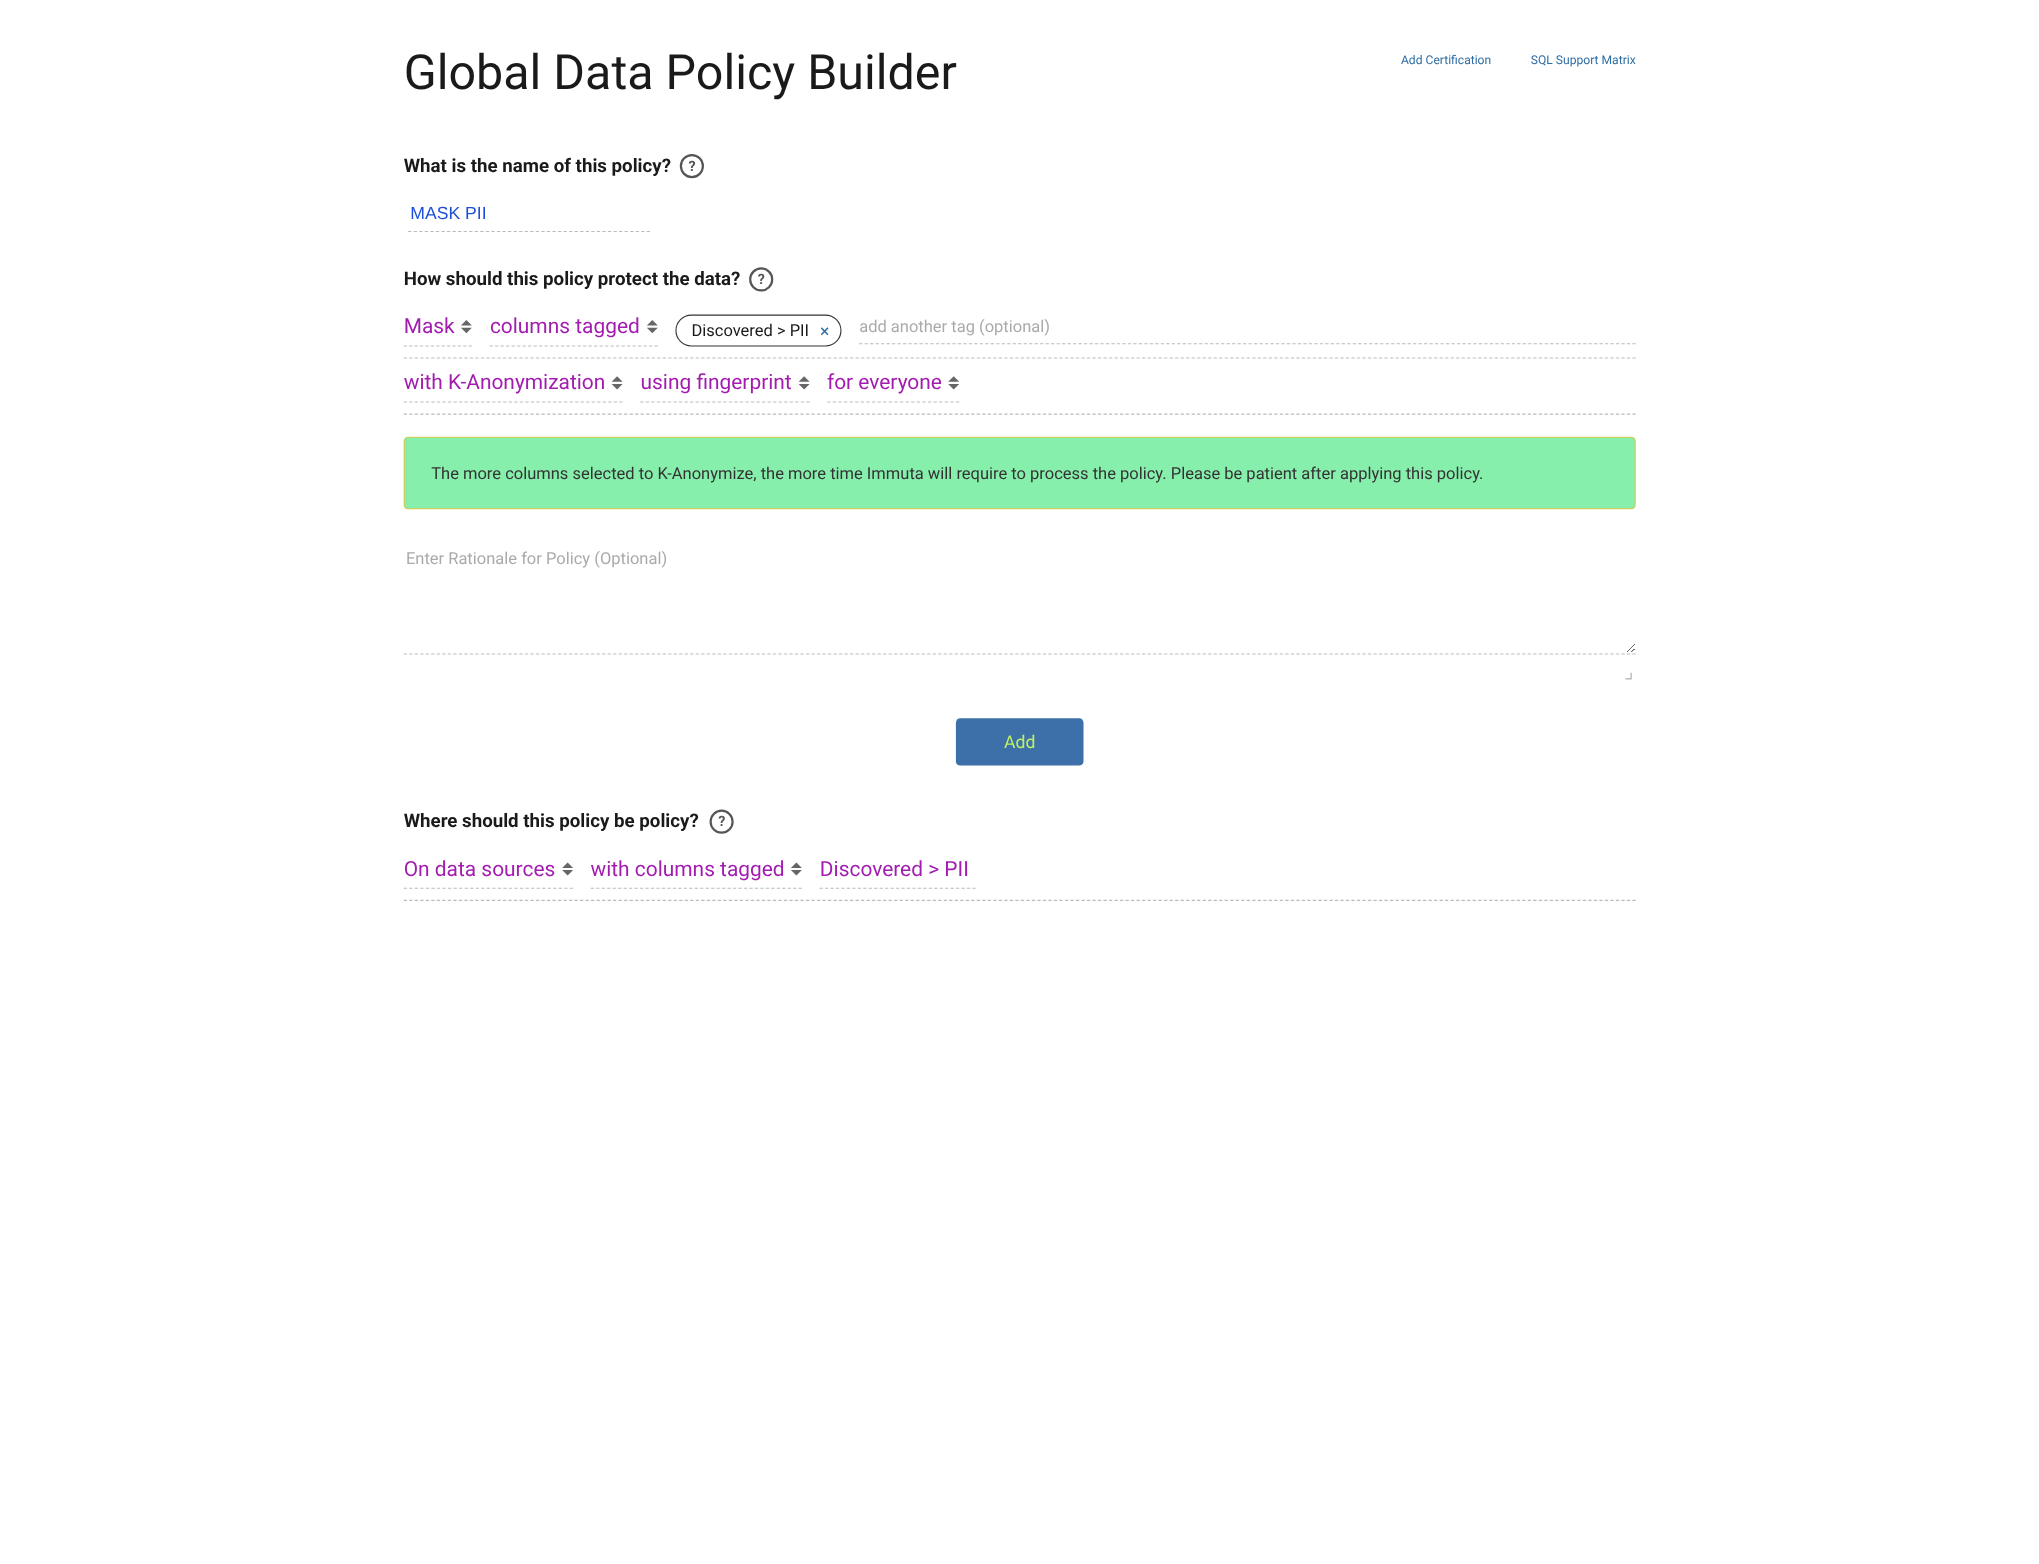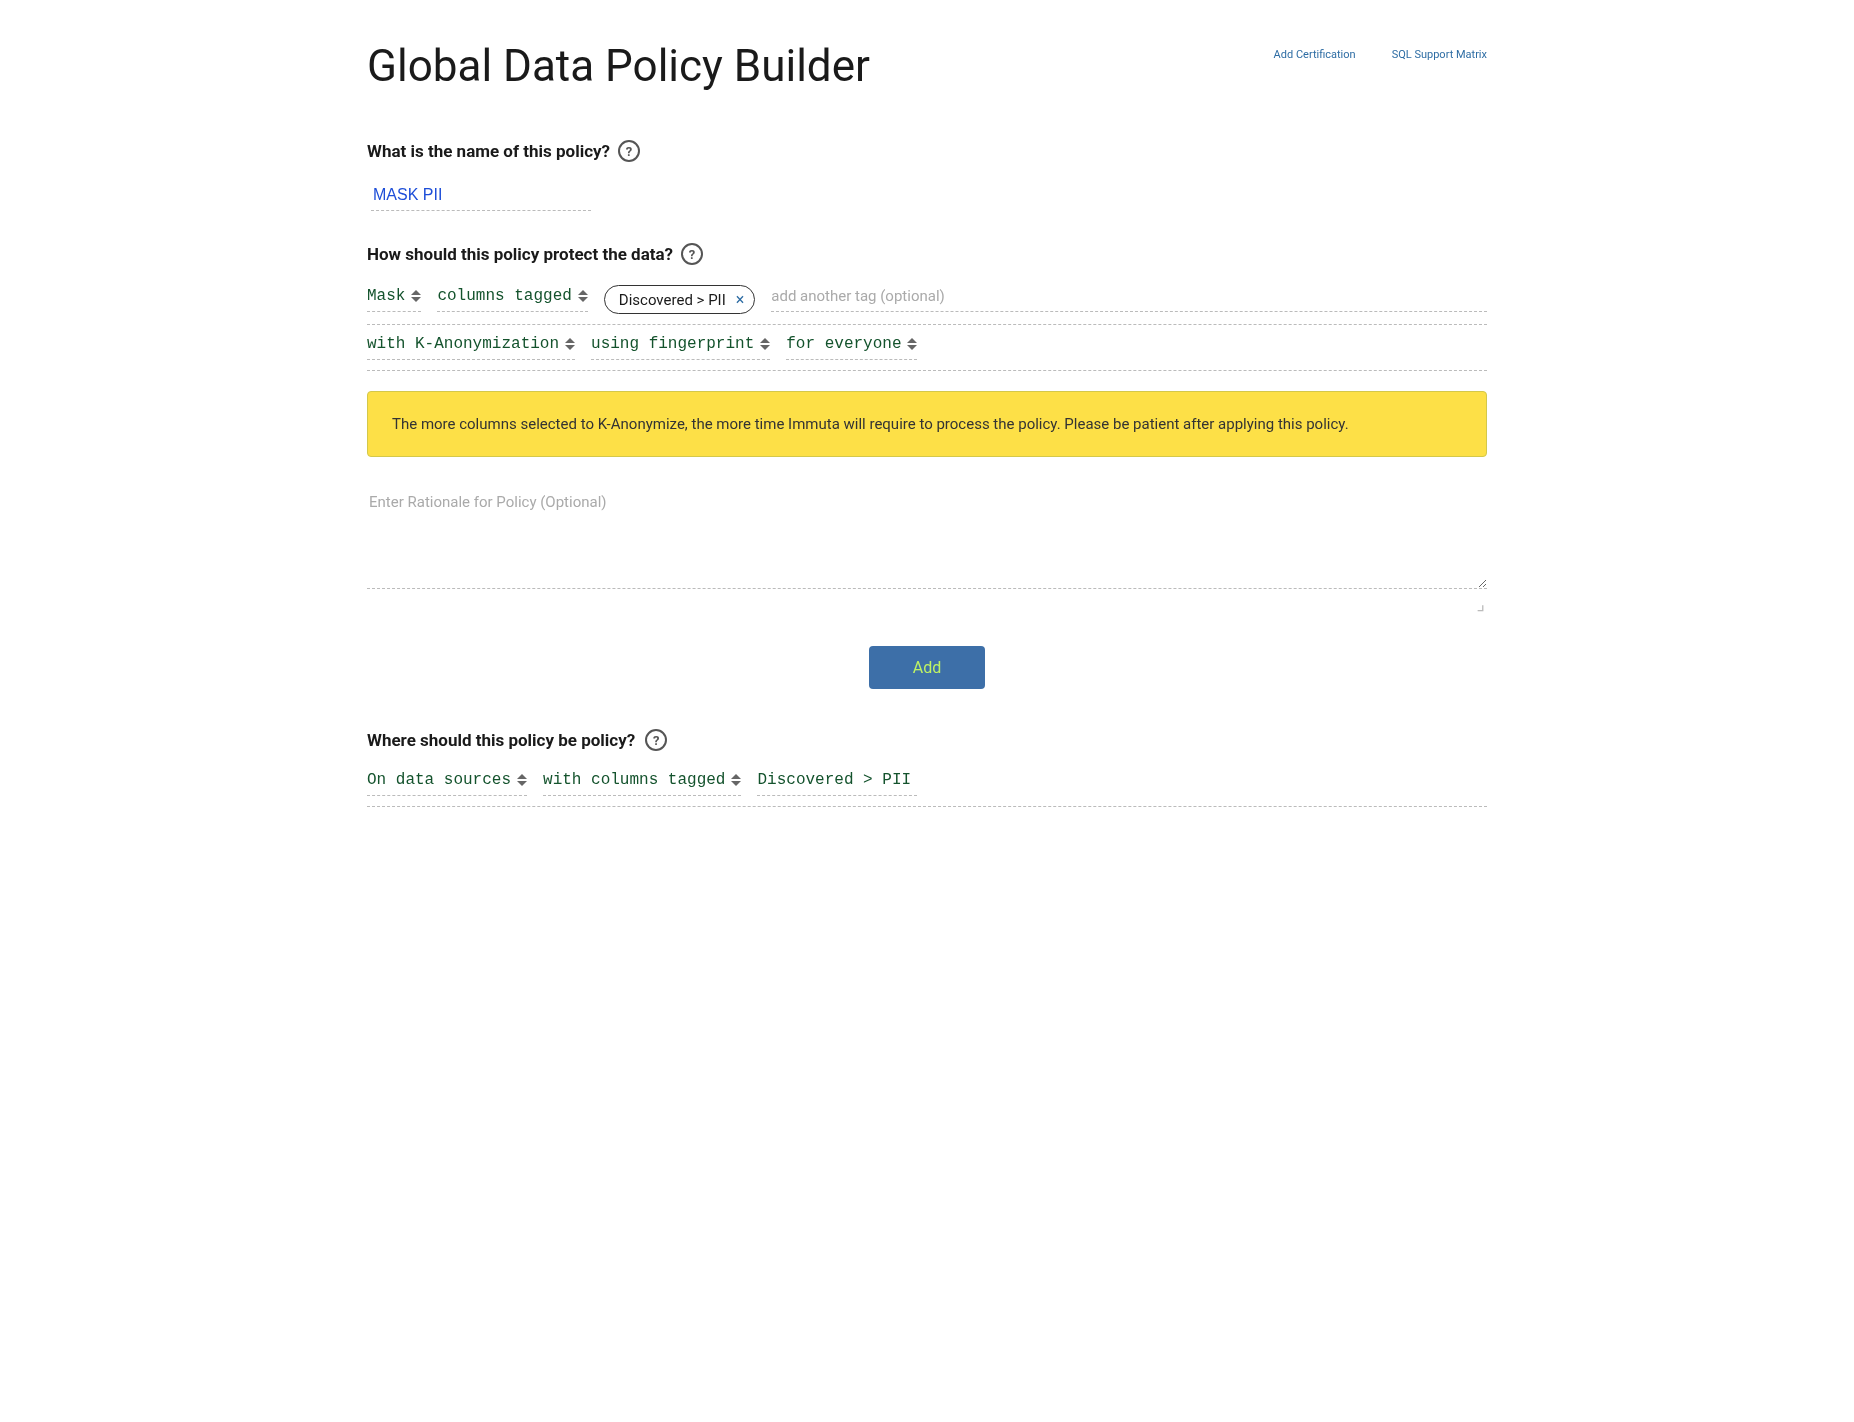--- a/index.html
+++ b/index.html
@@ -87,25 +87,24 @@
 
     .select-wrapper {
       display: flex;
       align-items: center;
       border-bottom: 1.5px dashed #bbb;
       padding-bottom: 6px;
       margin-right: 16px;
       cursor: pointer;
     }
     .select-text {
-      font-size: 16px;
-      color: #14532d;
+      font-size: 19px;
+      color: #a21caf;
       margin-right: 6px;
       white-space: nowrap;
-      font-family: Liberation Mono, monospace;
     }
     .spinner-icon {
       display: flex;
       flex-direction: column;
       gap: 2px;
       cursor: pointer;
     }
     .spinner-icon span {
       display: block;
       width: 0;
@@ -157,21 +156,21 @@
 
     .protection-row {
       display: flex;
       align-items: center;
       gap: 0;
       margin-top: 8px;
       flex-wrap: wrap;
     }
 
     .warning-box {
-      background: #fde047;
+      background: #86efac;
       border: 1.5px solid #d4c84a;
       border-radius: 4px;
       padding: 20px 24px;
       margin: 20px 0 28px 0;
       font-size: 15px;
       line-height: 1.6;
       color: #333;
     }
 
     .rationale-textarea {

